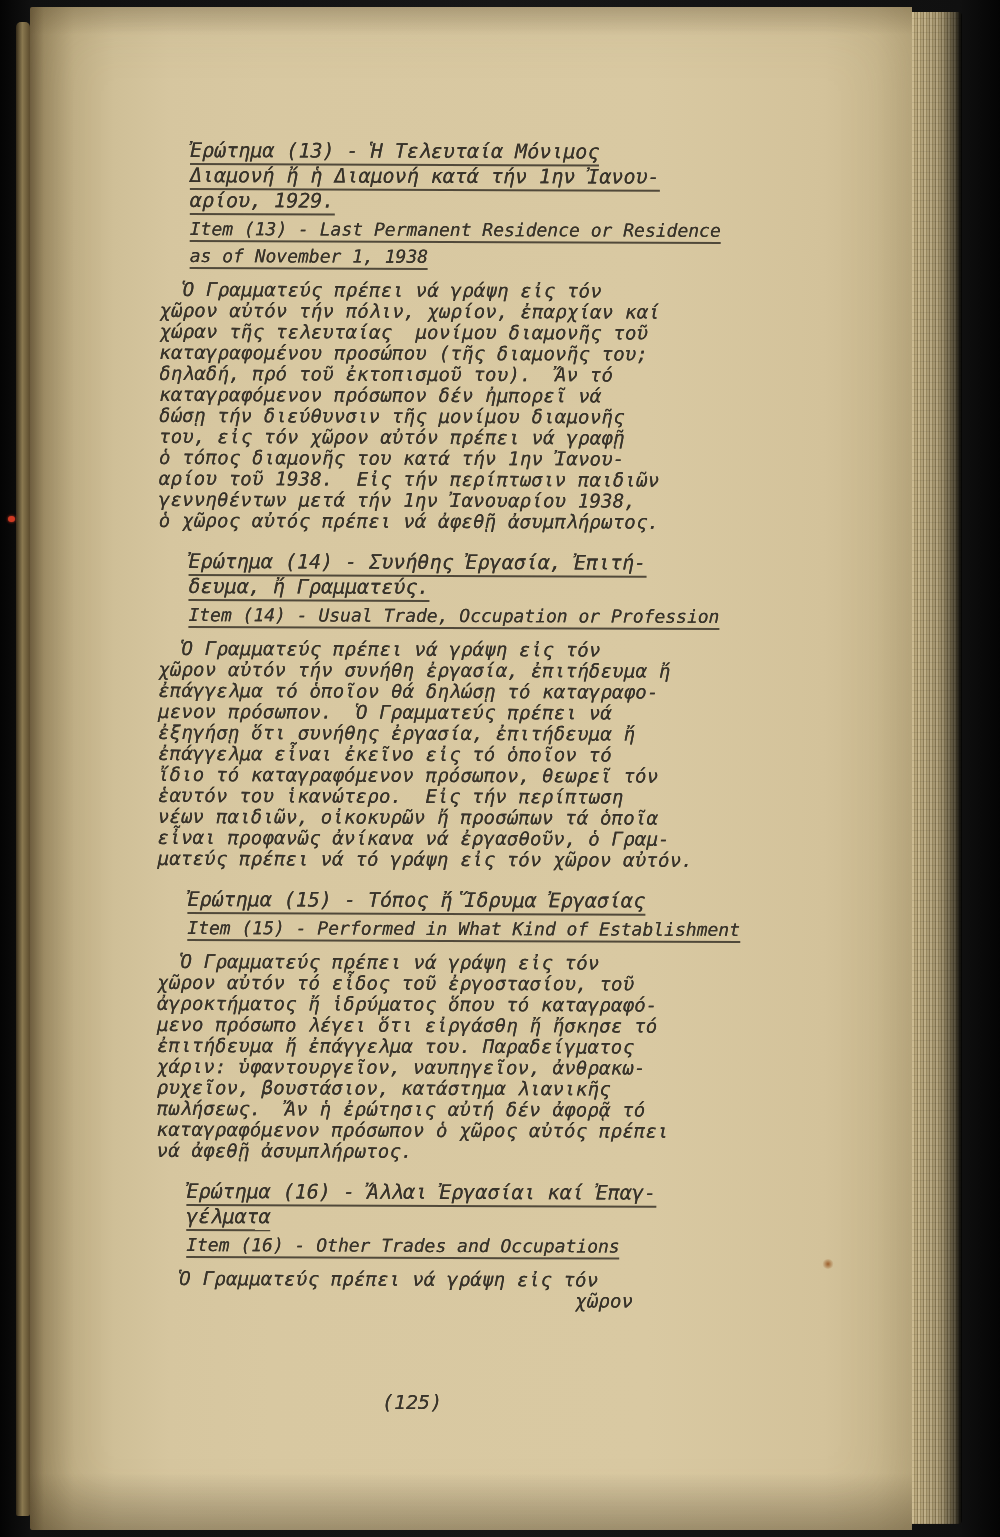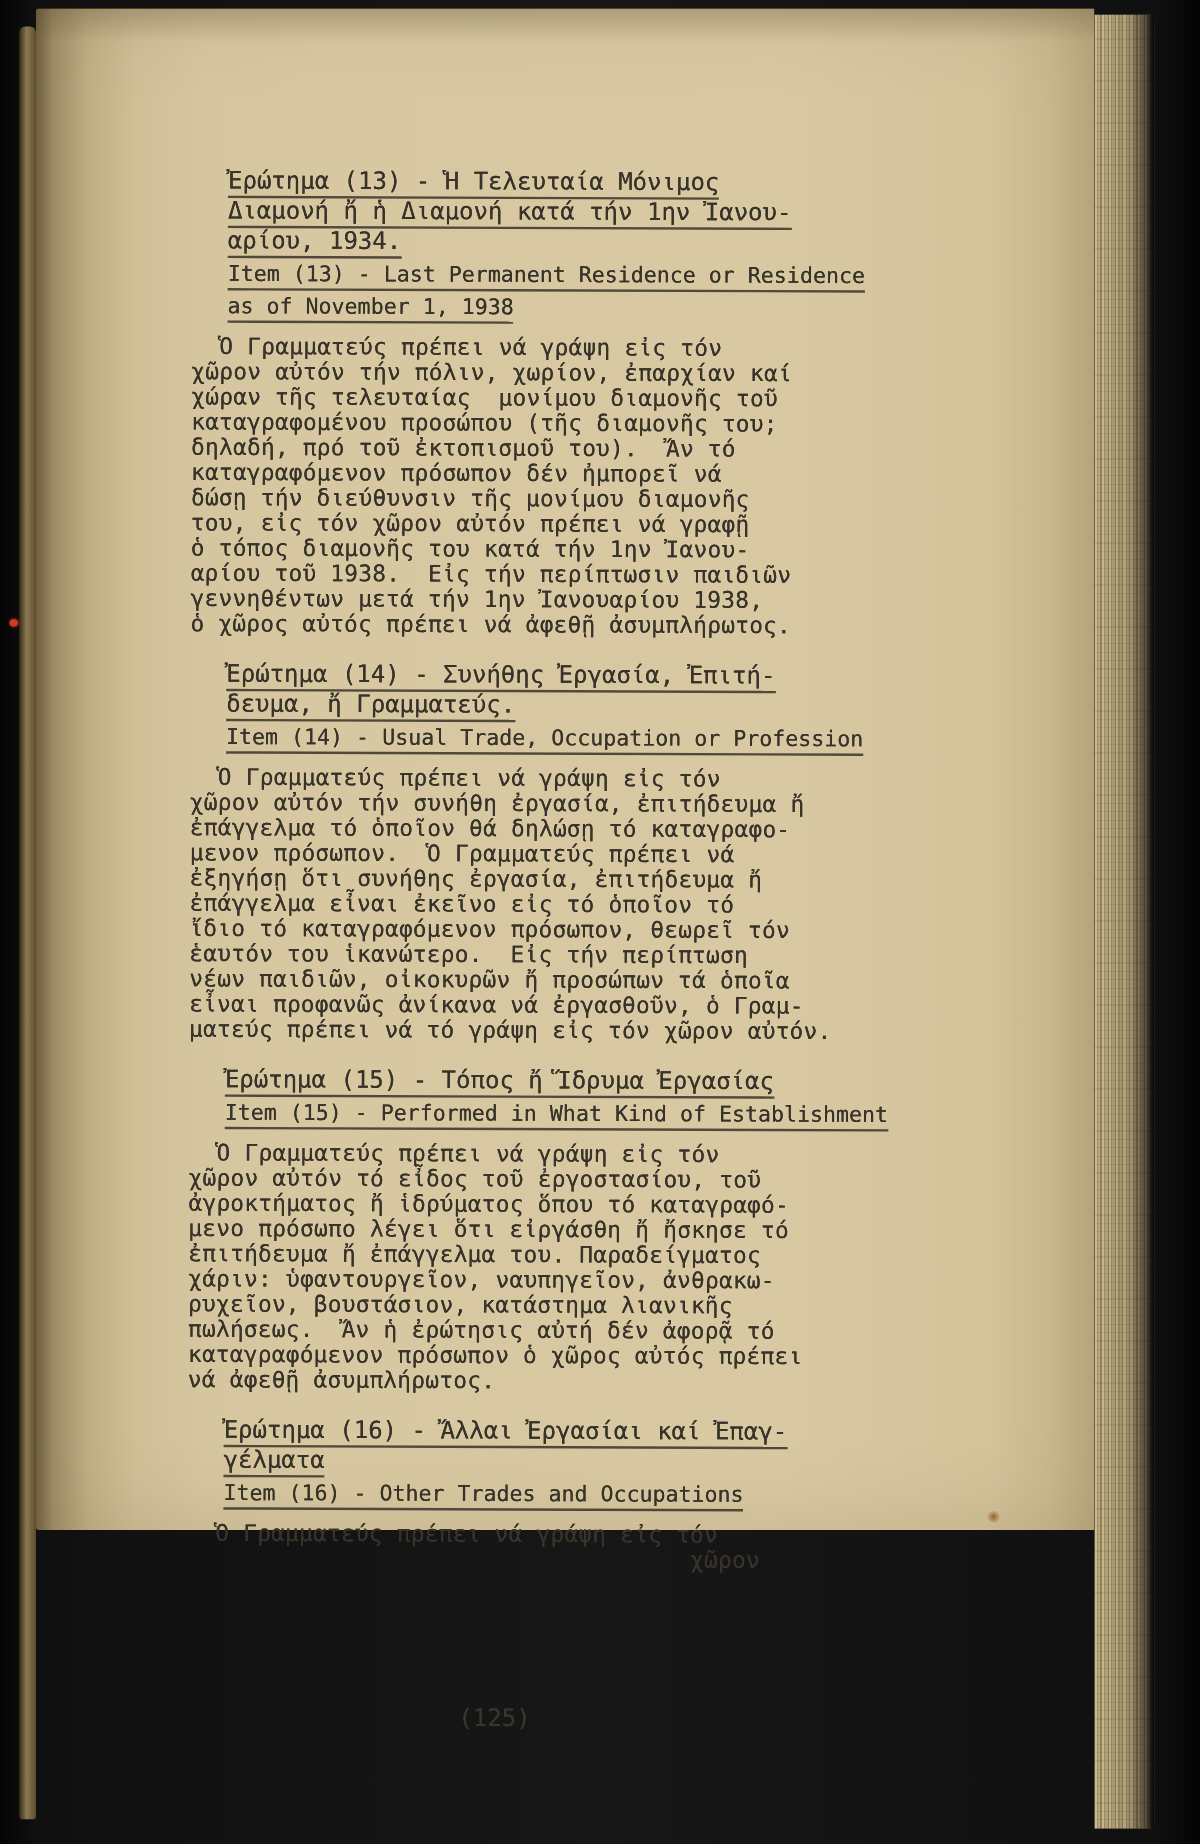--- a/index.html
+++ b/index.html
@@ -13,26 +13,27 @@
   .scene {
     position: relative; width: 1000px; height: 1537px; overflow: hidden;
     background: linear-gradient(90deg, #040404 0, #101010 3%, #171717 50%, #101010 96%, #040404 100%);
   }
   .prev-page-sliver {
     position: absolute; left: 16px; top: 22px; width: 14px; height: 1494px;
     background: linear-gradient(90deg, #352b19 0, #8a7950 45%, #5c4c2e 100%);
     border-radius: 5px 5px 2px 2px;
   }
   .page {
-    position: absolute; left: 30px; top: 7px; width: 882px; height: 1268px;
+    position: absolute; left: 30px; top: 7px; width: 882px; height: 1523px;
     background:
       linear-gradient(180deg, rgba(80,65,40,.28) 0, rgba(80,65,40,0) 28px, rgba(80,65,40,0) 1466px, rgba(60,48,28,.35) 100%),
       linear-gradient(90deg, #6e5e40 0, #9f8e67 14px, #c1b087 44px, #cfbf97 84px, #d6c69f 140px, #d8c8a1 240px, #d9c9a2 70%, #d3c29a 90%, #cab990 96%, #bdac83 100%);
     box-shadow: inset 0 0 70px rgba(120,100,60,.22);
     border-radius: 2px 0 0 2px;
+    font-style: italic;
   }
   .page-edges {
     position: absolute; left: 912px; top: 12px; width: 50px; height: 1512px;
     background:
       linear-gradient(90deg, rgba(0,0,0,0) 0, rgba(0,0,0,.15) 55%, rgba(0,0,0,.55) 85%, #000 100%),
       repeating-linear-gradient(180deg, rgba(0,0,0,0) 0 6px, rgba(0,0,0,.07) 6px 7px),
       repeating-linear-gradient(90deg, #cdbc92 0 2px, #a69467 2px 3px, #baa97f 3px 5px, #97855c 5px 6px);
     border-radius: 0 4px 4px 0;
   }
   .content {
@@ -47,21 +48,21 @@
   .greek-heading, .english-heading { margin-left: 30px; }
   .english-heading { margin-top: 2px; }
   .u { border-bottom: 2px solid rgba(56,50,40,.85); padding-bottom: 1px; }
   .body-text {
     font-size: 19px; line-height: 21px;
     white-space: pre-wrap;
     margin-top: 10px;
     letter-spacing: .2px;
   }
   .page-number {
-    position: absolute; left: 352px; top: 1412px;
+    position: absolute; left: 352px; top: 1383px;
     font-size: 20px; color: #3a352b; text-shadow: 0 0 .4px #3a352b;
   }
   .stain {
     position: absolute; left: 792px; top: 1252px; width: 12px; height: 10px;
     border-radius: 50%;
     background: radial-gradient(circle, #9c5f2b 0, rgba(156,95,43,0) 72%);
   }
   .red-dot {
     position: absolute; left: 8px; top: 516px; width: 7px; height: 6px;
     border-radius: 50%; background: #cf3a23; box-shadow: 0 0 3px #cf3a23;
@@ -75,21 +76,21 @@
   <div class="prev-page-sliver"></div>
 
   <div class="page">
 
     <div class="content">
 
       <div class="section">
         <div class="greek-heading">
           <div class="hl"><span class="u">Ἐρώτημα (13) - Ἡ Τελευταία Μόνιμος</span></div>
           <div class="hl"><span class="u">Διαμονή ἤ ἡ Διαμονή κατά τήν 1ην  Ἰανου-</span></div>
-          <div class="hl"><span class="u">αρίου, 1934.</span></div>
+          <div class="hl"><span class="u">αρίου, 1929.</span></div>
         </div>
         <div class="english-heading">
           <div class="hl"><span class="u">Item (13) - Last Permanent Residence or Residence</span></div>
           <div class="hl"><span class="u">as of November 1, 1938</span></div>
         </div>
         <div class="body-text">  Ὁ Γραμματεύς πρέπει νά γράψη εἰς τόν
 χῶρον αὐτόν τήν πόλιν, χωρίον, ἐπαρχίαν καί
 χώραν τῆς τελευταίας  μονίμου διαμονῆς τοῦ
 καταγραφομένου προσώπου (τῆς διαμονῆς του;
 δηλαδή, πρό τοῦ ἐκτοπισμοῦ του).  Ἄν τό

